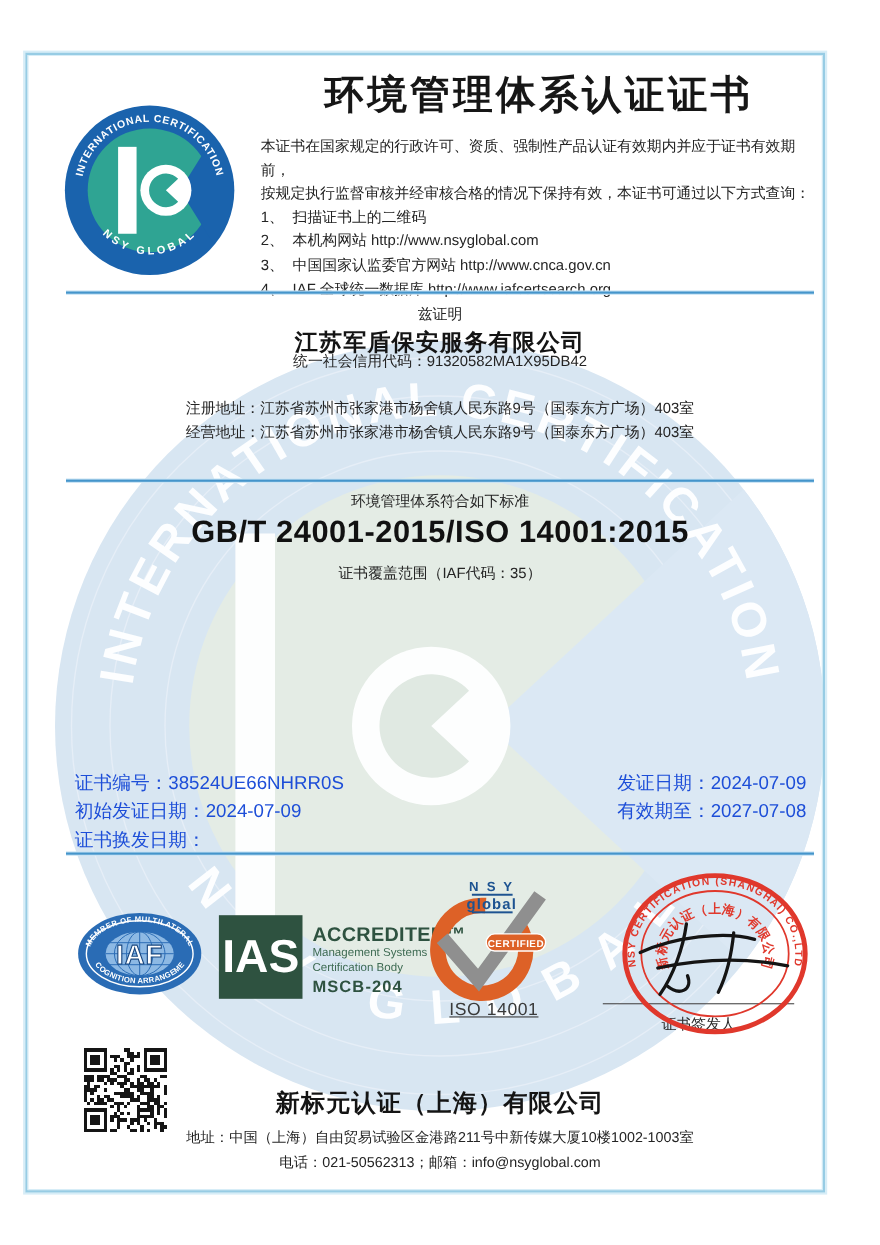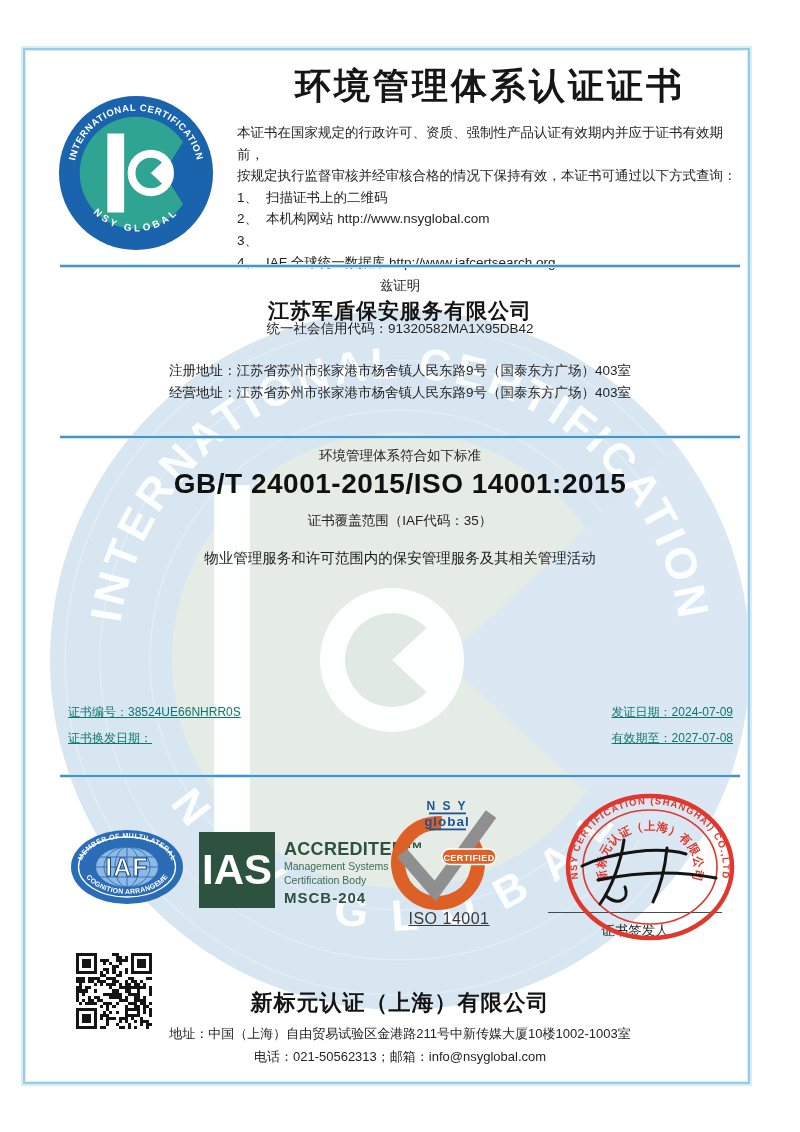--- a/index.html
+++ b/index.html
@@ -12,21 +12,21 @@
   .divider{height:2.4px;background:#4595cb;box-shadow:0 1px 0 #c8e3f4,0 -1px 0 #c8e3f4;z-index:2;}
   .ctr{left:0;width:800px;text-align:center;}
   .title{font-size:36px;font-weight:bold;letter-spacing:3px;color:#161616;}
   .intro{font-size:13.5px;color:#242424;line-height:21.6px;}
   .intro-item{display:flex;}
   .intro-item .num{width:29px;flex:0 0 29px;}
   .h-small{font-size:13.5px;color:#242424;}
   .company{font-size:21px;font-weight:bold;letter-spacing:1px;color:#141414;}
   .std-code{font-size:28px;font-weight:bold;color:#111;letter-spacing:0.5px;}
   .scope{font-size:14.5px;color:#1d1d1d;}
-  .field{font-size:12px;color:#0f766e;line-height:26px;text-decoration:underline;}
+  .field{font-size:17px;color:#1d4ed8;line-height:26px;}
   .ias-group{display:flex;gap:9px;}
   .ias-box{width:76px;height:76px;background:#2e5240;color:#fff;display:flex;align-items:center;justify-content:center;font-weight:bold;font-size:42px;letter-spacing:0;}
   .ias-text{padding-top:7px;color:#2e5240;}
   .ias-accredited{font-size:18px;font-weight:bold;letter-spacing:0.3px;}
   .ias-line{font-size:10.5px;color:#3e6b53;line-height:13.5px;}
   .ias-code{font-size:15px;font-weight:bold;letter-spacing:1px;margin-top:2px;}
   .iso-label{font-size:16px;color:#3a3a3a;letter-spacing:0.5px;}
   .sig-line{height:1.4px;background:#4a4a4a;}
   .signer{font-size:13.5px;color:#2a2a2a;}
   .footer-name{font-size:22px;font-weight:bold;color:#141414;letter-spacing:1px;}
@@ -85,44 +85,45 @@
     <div class="intro-item">
       <span class="num">1、</span>
       <span>扫描证书上的二维码</span>
     </div>
     <div class="intro-item">
       <span class="num">2、</span>
       <span>本机构网站 http://www.nsyglobal.com</span>
     </div>
     <div class="intro-item">
       <span class="num">3、</span>
+      <span>中国国家认监委官方网站 http://www.cnca.gov.cn</span>
     </div>
     <div class="intro-item">
       <span class="num">4、</span>
       <span>IAF 全球统一数据库 http://www.iafcertsearch.org</span>
     </div>
   </div>
 
   <div class="abs divider" style="left:60px;top:265px;width:680px;"></div>
 
   <div class="abs content ctr h-small" style="top:277px;">兹证明</div>
   <div class="abs content ctr company" style="top:297px;">江苏军盾保安服务有限公司</div>
   <div class="abs content ctr h-small" style="top:320px;">统一社会信用代码：91320582MA1X95DB42</div>
   <div class="abs content ctr h-small" style="top:362px;">注册地址：江苏省苏州市张家港市杨舍镇人民东路9号（国泰东方广场）403室</div>
   <div class="abs content ctr h-small" style="top:384px;">经营地址：江苏省苏州市张家港市杨舍镇人民东路9号（国泰东方广场）403室</div>
 
   <div class="abs divider" style="left:60px;top:436px;width:680px;"></div>
 
   <div class="abs content ctr h-small" style="top:447px;">环境管理体系符合如下标准</div>
   <div class="abs content ctr std-code" style="top:468px;">GB/T 24001-2015/ISO 14001:2015</div>
   <div class="abs content ctr h-small" style="top:512px;">证书覆盖范围（IAF代码：35）</div>
-  <div class="abs content ctr scope" style="top:549px;">物业管理服务和许可范围内的保安管理服务及其相关管理活动</div>
 
   <div class="abs content field" style="left:68px;top:699px;">
     <div>证书编号：38524UE66NHRR0S</div>
+    <div>初始发证日期：2024-07-09</div>
     <div>证书换发日期：</div>
   </div>
   <div class="abs content field" style="right:67px;top:699px;text-align:right;">
     <div>发证日期：2024-07-09</div>
     <div>有效期至：2027-07-08</div>
   </div>
 
   <div class="abs divider" style="left:60px;top:775px;width:680px;"></div>
 
   <svg class="abs content" style="left:68px;top:828px;" width="118" height="78" viewBox="0 0 118 78">

